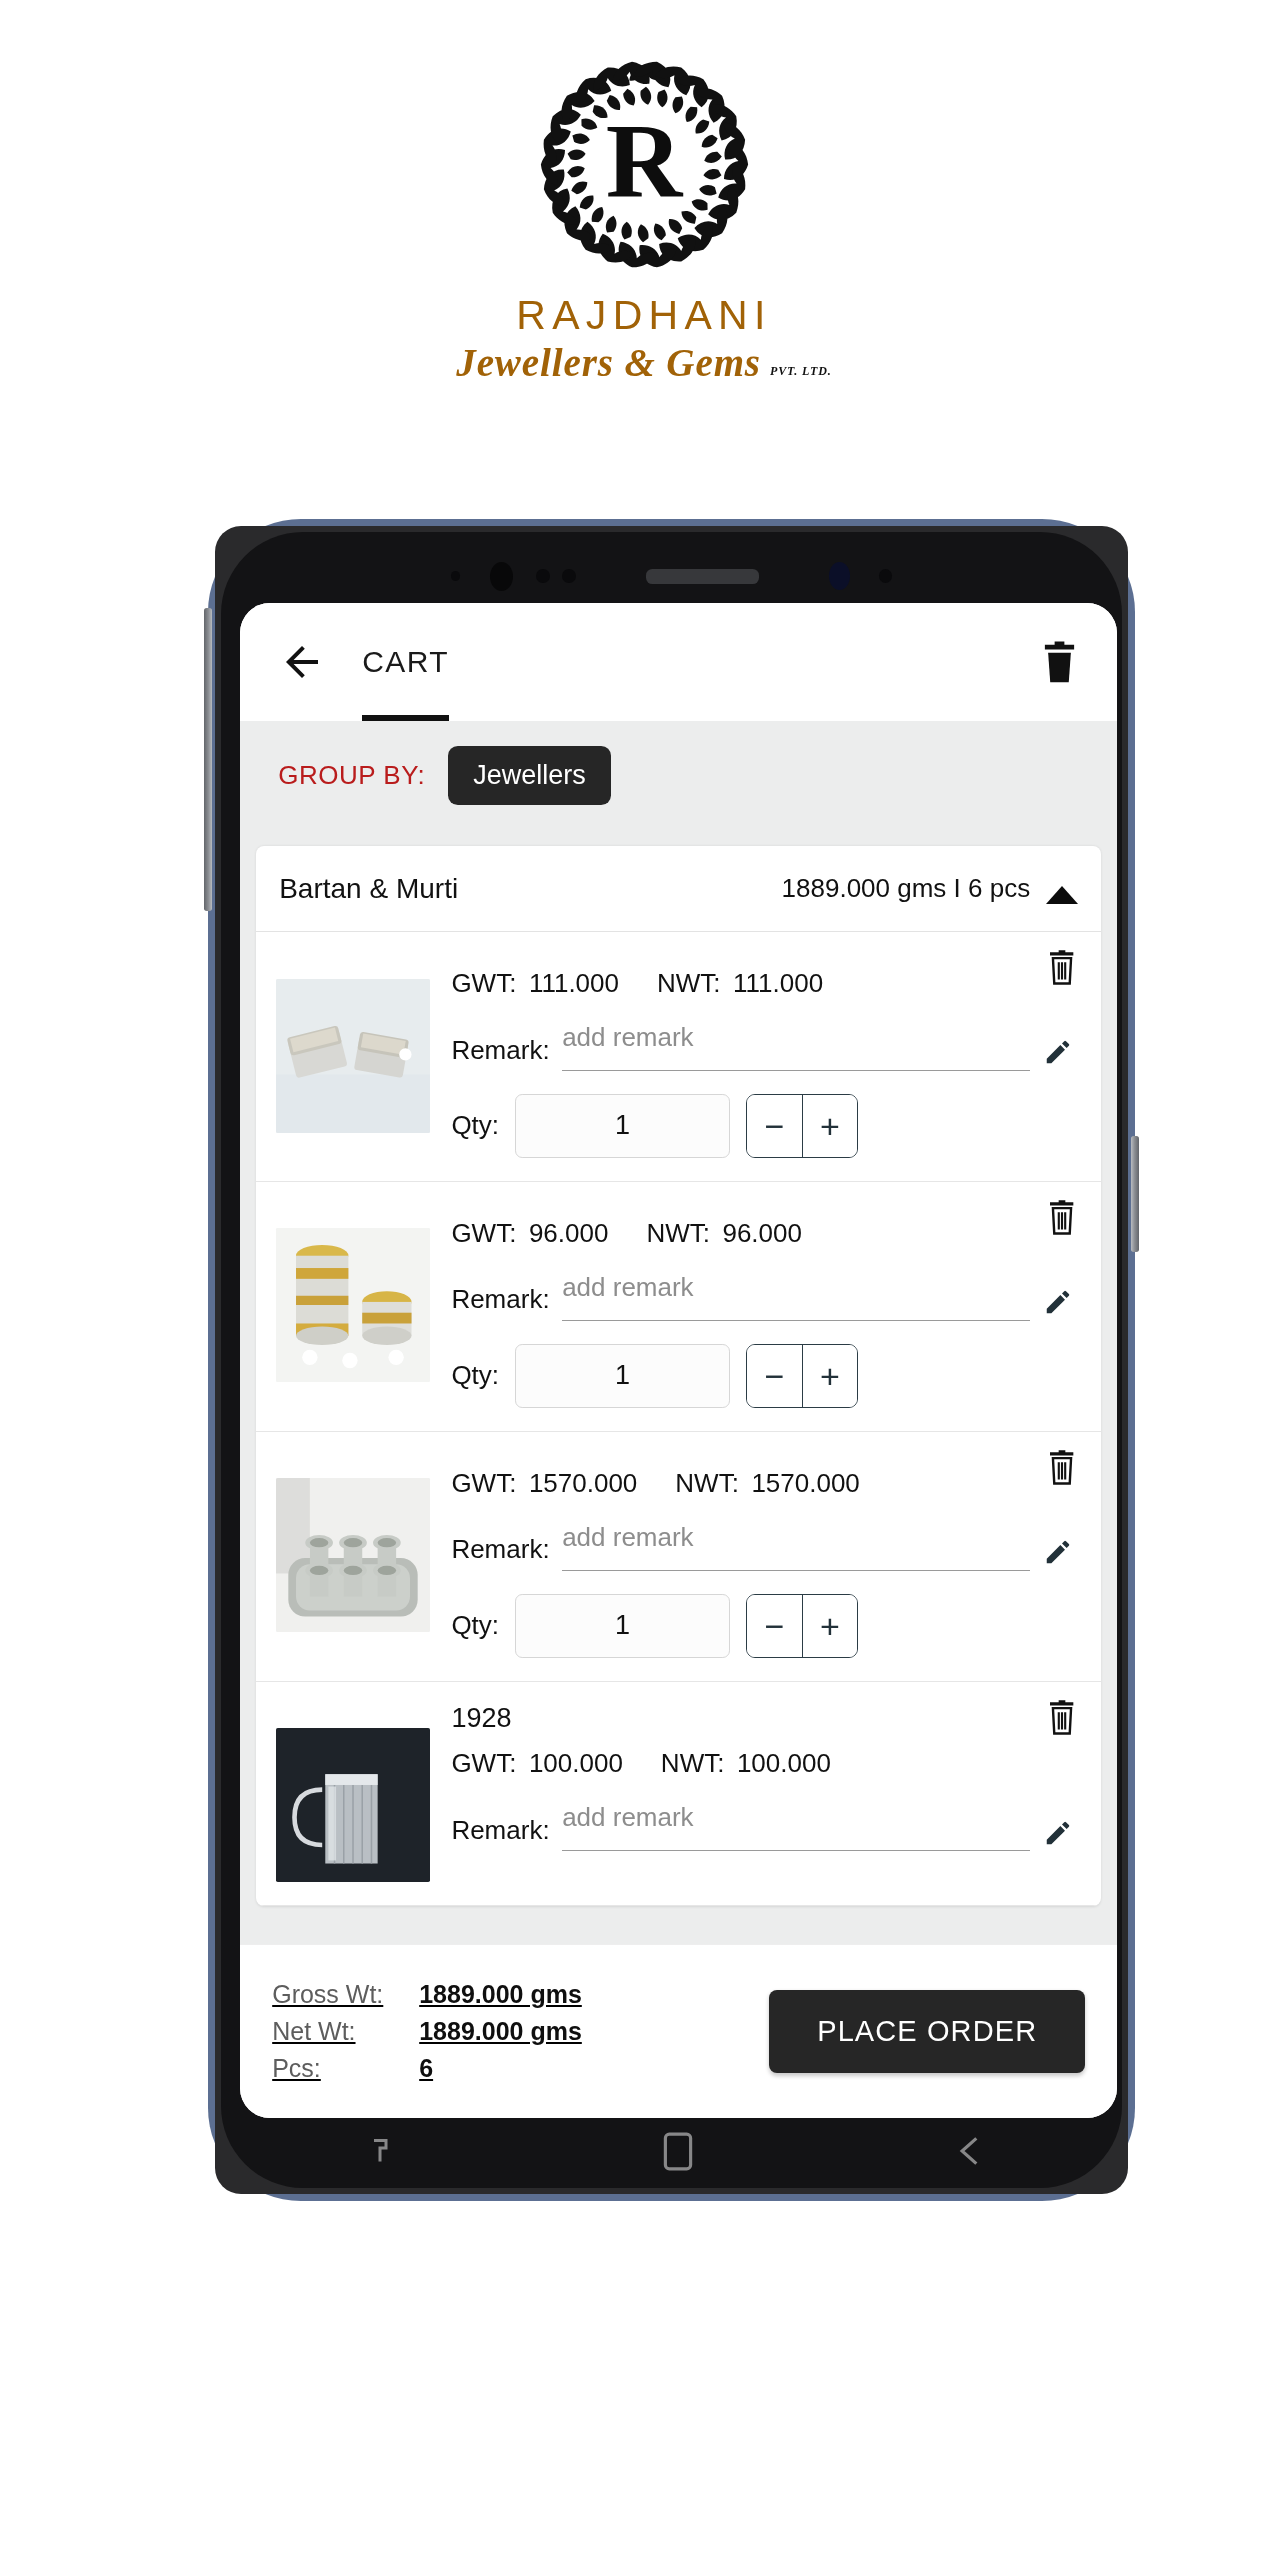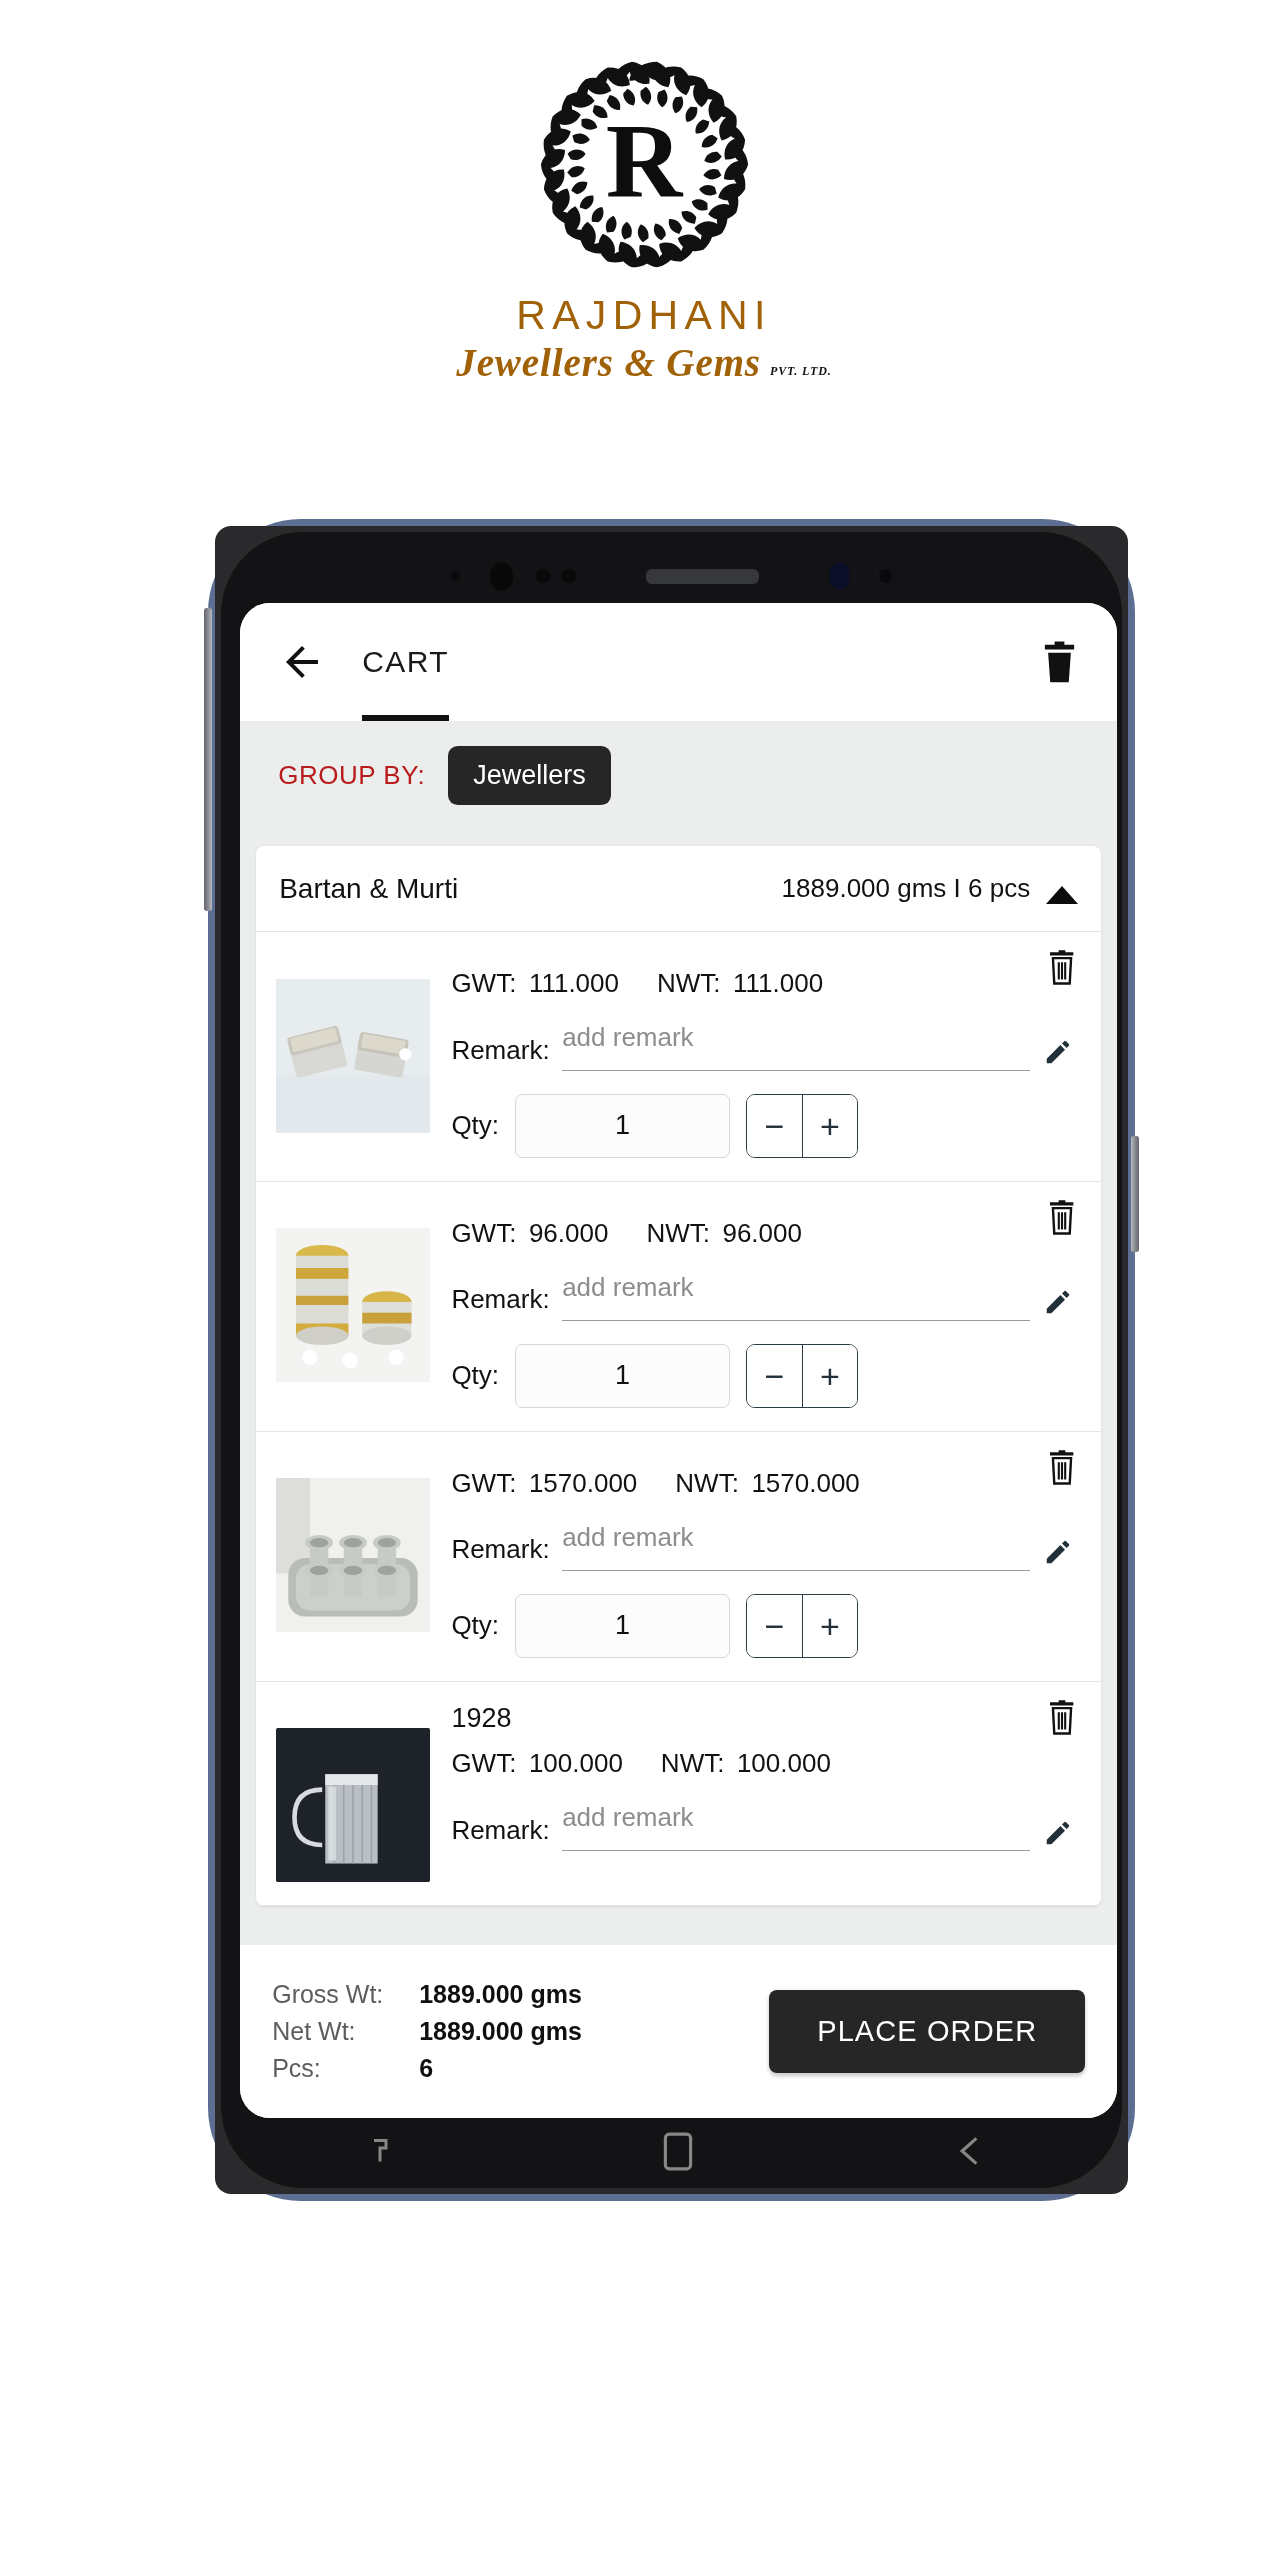--- a/index.html
+++ b/index.html
@@ -92,21 +92,21 @@
     position: absolute;
     inset: 0;
     border-radius: 93px;
     background: linear-gradient(100deg, #5e7191 0%, #63769a 18%, #4e6casdf 40%, #55688a 55%, #6b7e9f 82%, #56688b 100%);
     background-color: #5c6f92;
     padding: 7.2px;
   }
   .phone-bezel {
     position: absolute;
     left: 7.2px; top: 7.2px; right: 7.2px; bottom: 7.2px;
-    border-radius: 16px;
+    border-radius: 26px;
     background: #2a2a2c;
     overflow: hidden;
   }
   .phone-bezel-inner {
     position: absolute;
     left: 5.4px; top: 5.4px; right: 5.4px; bottom: 5.4px;
     border-radius: 82px;
     background: #131315;
   }
   
@@ -354,21 +354,21 @@
   .summary {
     position: absolute;
     left: 0; right: 0; bottom: 0;
     height: 174px;
     background: #ffffff;
     display: flex;
     align-items: center;
     padding: 0 32px;
     border-top: 0.9px solid #eeeeee;
   }
-  .summary-rows { display: flex; flex-direction: column; gap: 8px; }
+  .summary-rows { display: flex; flex-direction: column; gap: 8px; text-decoration: underline; }
   .summary-row { display: flex; font-size: 25px; }
   .summary-key { width: 147px; color: #5d5d5d; }
   .summary-val { color: #0f0f0f; font-weight: 700; }
   .place-order {
     margin-left: auto;
     background: #262626;
     color: #ffffff;
     font-size: 29px;
     letter-spacing: 1.1px;
     padding: 27px 48px;

